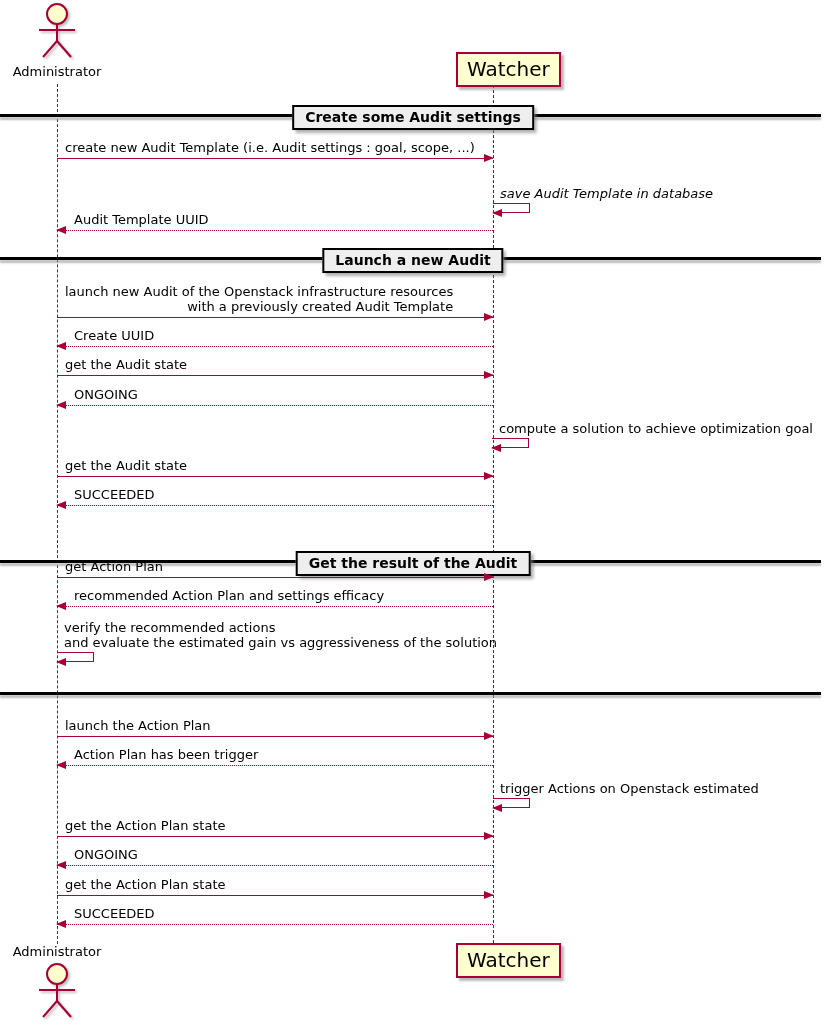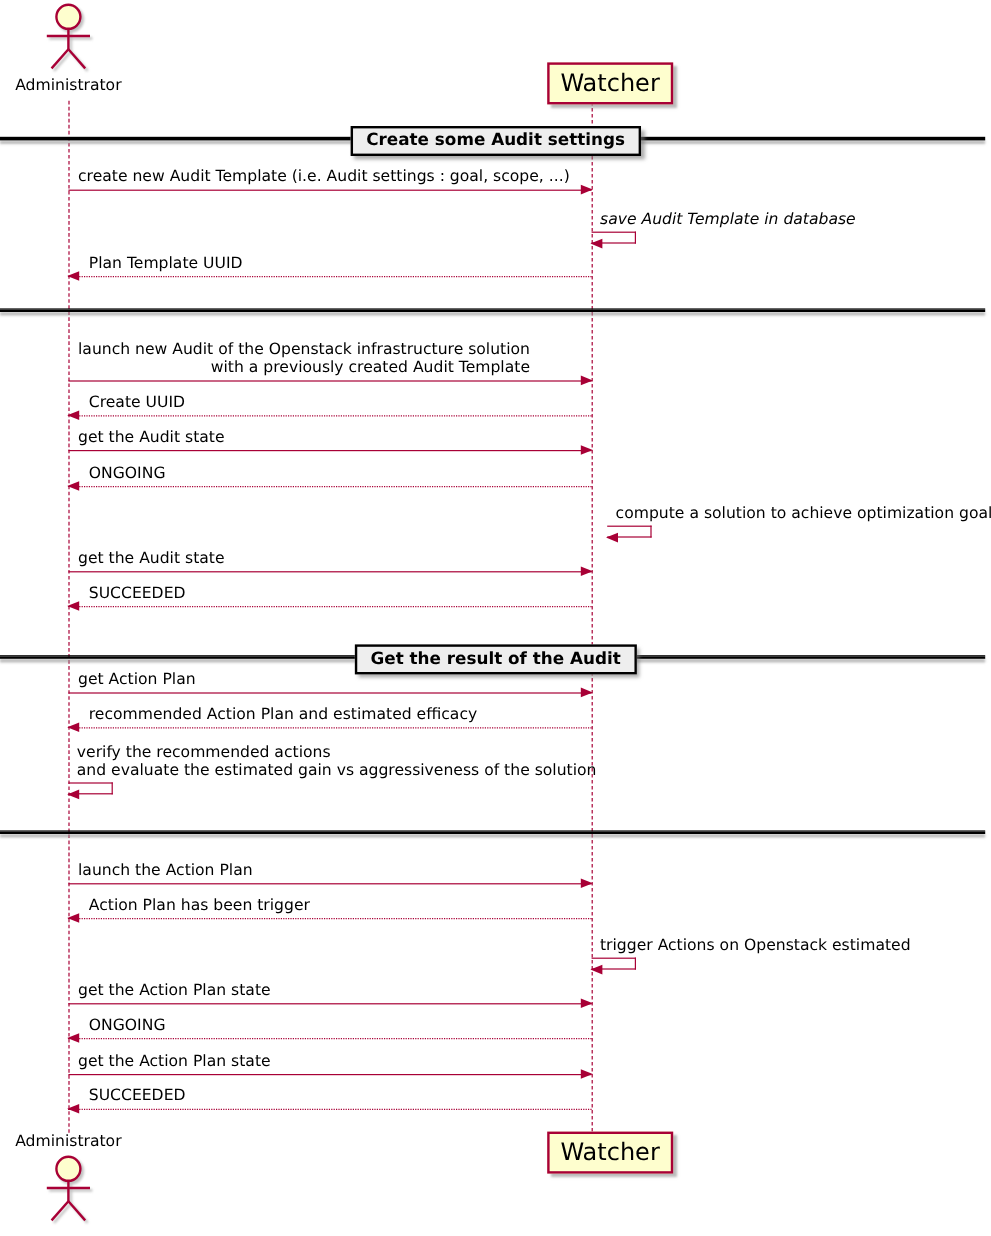--- a/index.html
+++ b/index.html
@@ -73,87 +73,88 @@
 <div class="participant" style="left:456px;top:52px;">
   <span>Watcher</span>
 </div>
 
 <div class="divider" style="top:105px;">
   <div class="dline"></div>
   <div class="dbox">Create some Audit settings</div>
 </div>
 <div class="divider" style="top:248px;">
   <div class="dline"></div>
-</div>
-<div class="divider" style="top:537px;text-align:center;">
+  <div class="dbox">Launch a new Audit</div>
+</div>
+<div class="divider" style="top:551px;text-align:center;">
   <div class="dline"></div>
   <div class="dbox">Get the result of the Audit</div>
 </div>
 <div class="divider" style="top:683px;">
   <div class="dline"></div>
 </div>
 
 <div class="msg call" style="top:158px;">
   <div class="label">create new Audit Template (i.e. Audit settings : goal, scope, ...)</div>
   <div class="line"></div>
   <div class="head-r"></div>
 </div>
-<div class="selfmsg" style="left:493px;top:193px;font-style:italic;">
+<div class="selfmsg" style="left:493px;top:203px;font-style:italic;">
   <div class="label">save Audit Template in database</div>
   <div class="head"></div>
 </div>
 <div class="msg reply" style="top:230px;">
-  <div class="label">Plan Template UUID</div>
+  <div class="label">Audit Template UUID</div>
   <div class="line"></div>
   <div class="head-l"></div>
 </div>
 
 <div class="msg call" style="top:317px;">
-  <div class="label">launch new Audit of the Openstack infrastructure solution
+  <div class="label">launch new Audit of the Openstack infrastructure resources
 with a previously created Audit Template</div>
   <div class="line"></div>
   <div class="head-r"></div>
 </div>
 <div class="msg reply" style="top:346px;">
   <div class="label">Create UUID</div>
   <div class="line"></div>
   <div class="head-l"></div>
 </div>
 <div class="msg call" style="top:375px;">
   <div class="label">get the Audit state</div>
   <div class="line"></div>
   <div class="head-r"></div>
 </div>
 <div class="msg reply" style="top:405px;">
   <div class="label">ONGOING</div>
   <div class="line"></div>
   <div class="head-l"></div>
 </div>
-<div class="selfmsg" style="left:506px;top:438px;text-decoration:underline;">
+<div class="selfmsg" style="left:492px;top:438px;text-decoration:underline;">
   <div class="label">compute a solution to achieve optimization goal</div>
   <div class="head"></div>
 </div>
 <div class="msg call" style="top:476px;">
   <div class="label">get the Audit state</div>
   <div class="line"></div>
   <div class="head-r"></div>
 </div>
 <div class="msg reply" style="top:505px;">
   <div class="label">SUCCEEDED</div>
   <div class="line"></div>
   <div class="head-l"></div>
 </div>
 
 <div class="msg call" style="top:577px;">
   <div class="label">get Action Plan</div>
   <div class="line"></div>
   <div class="head-r"></div>
 </div>
 <div class="msg reply" style="top:606px;">
-  <div class="label">recommended Action Plan and estimated efficacy</div>
+  <div class="label">recommended Action Plan and settings efficacy</div>
   <div class="line"></div>
   <div class="head-l"></div>
 </div>
 <div class="selfmsg" style="left:57px;top:652px;">
   <div class="label">verify the recommended actions
 and evaluate the estimated gain vs aggressiveness of the solution</div>
   <div class="head"></div>
 </div>
 
 <div class="msg call" style="top:736px;">

